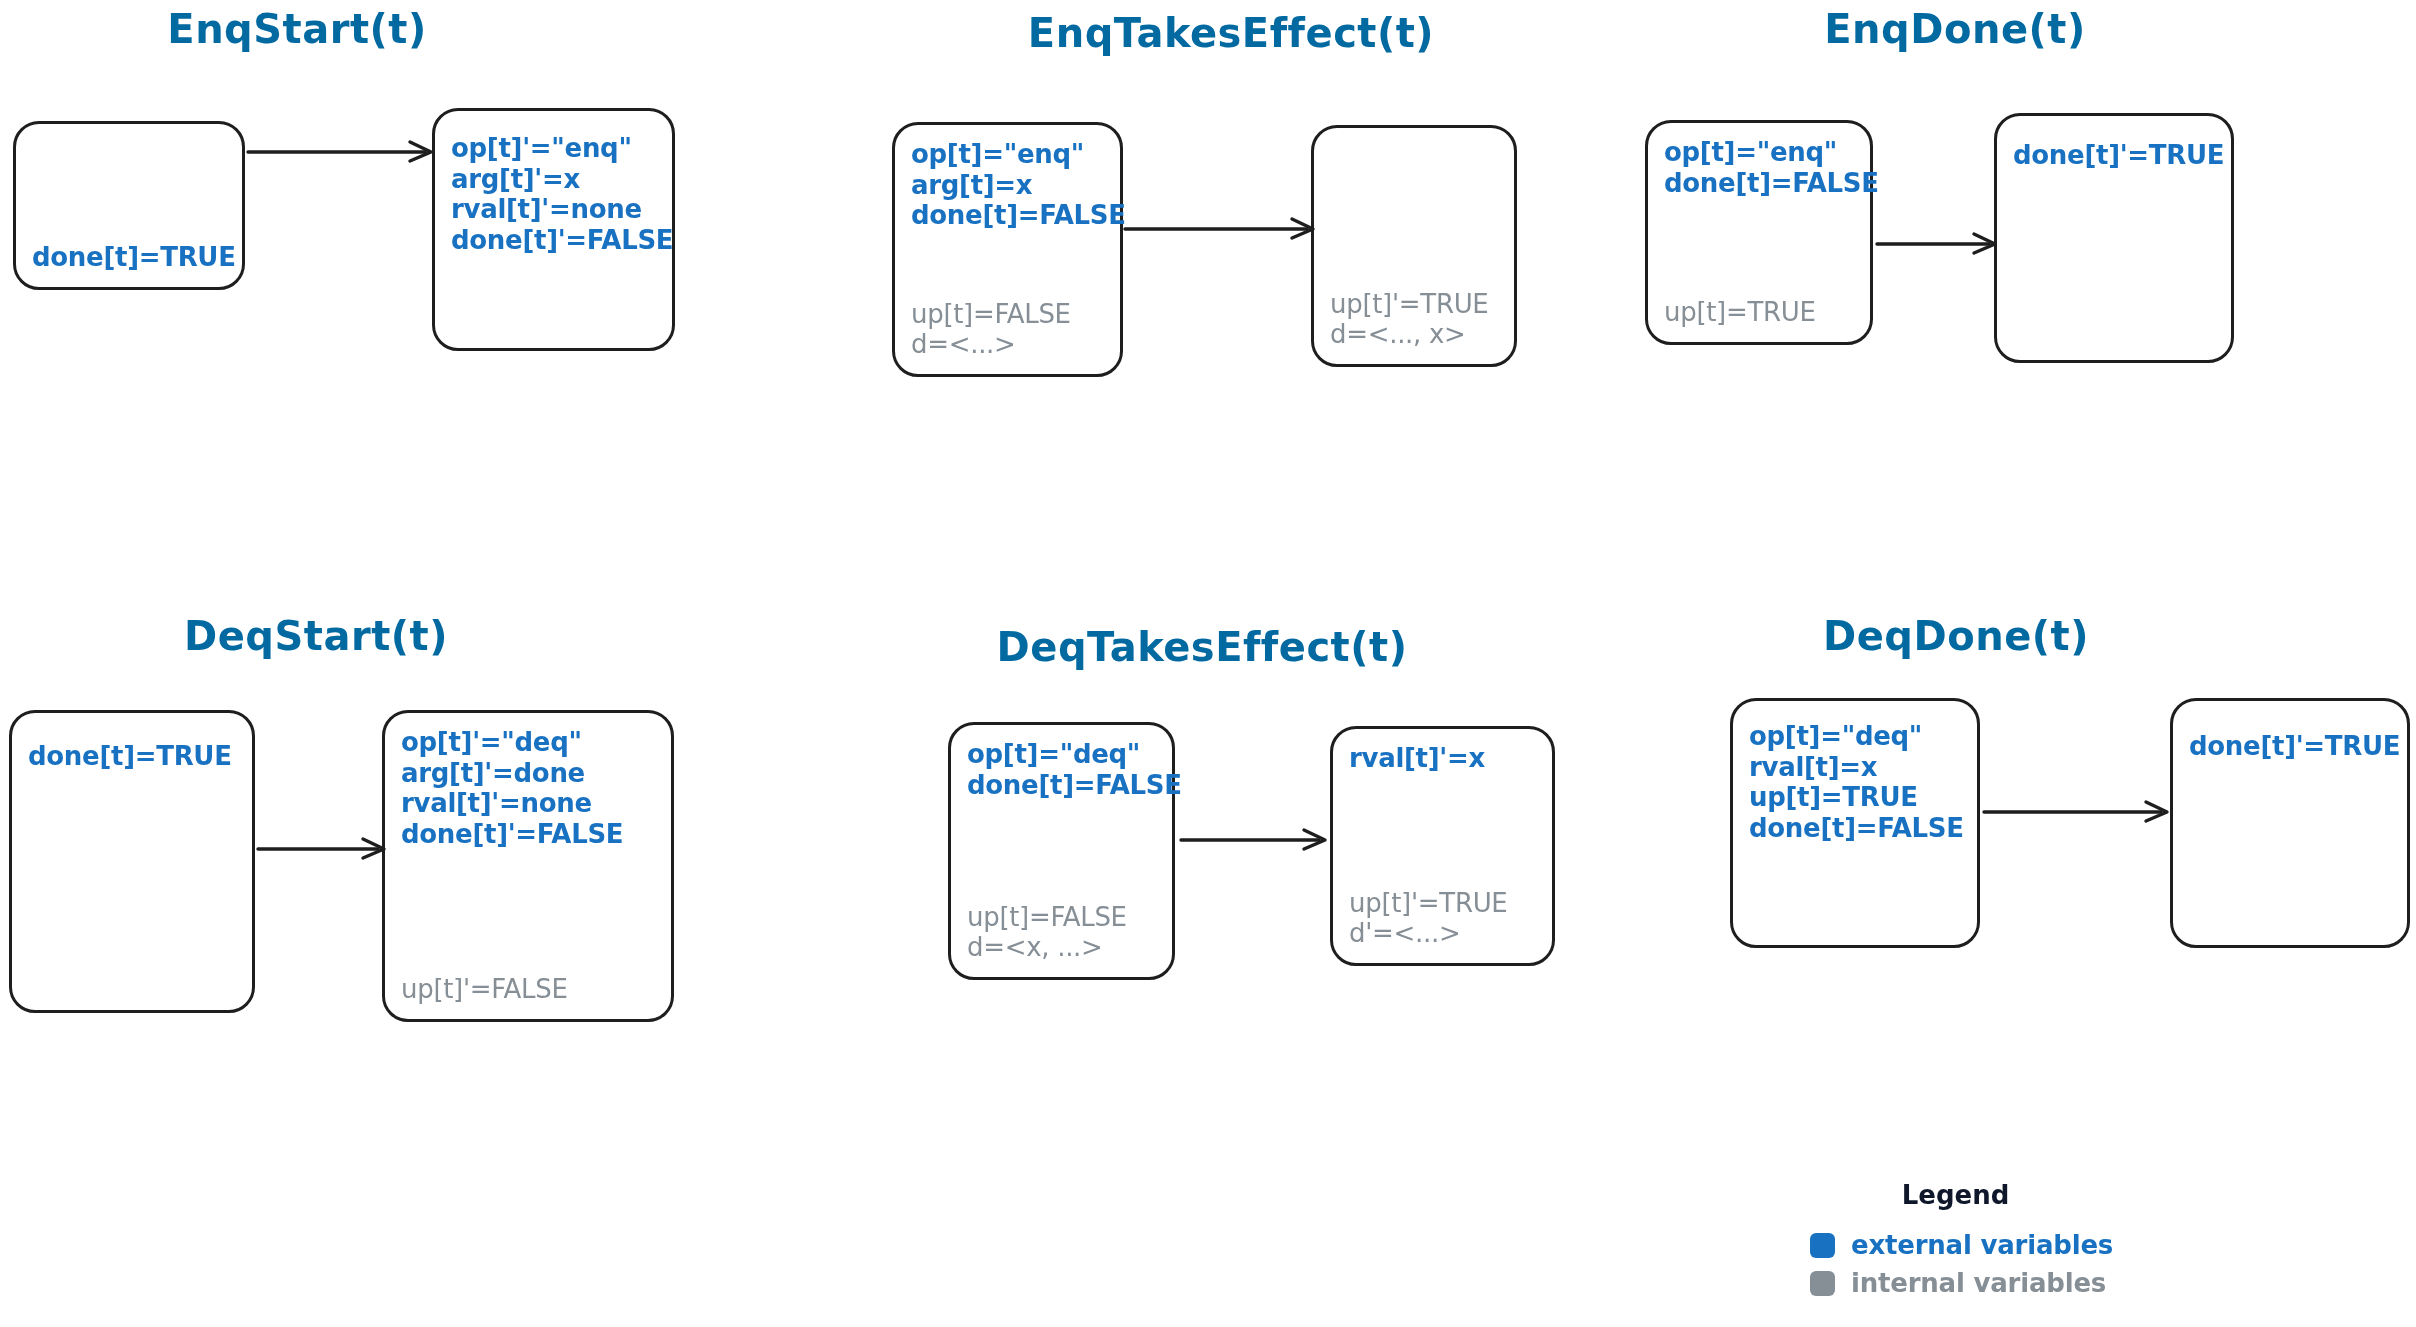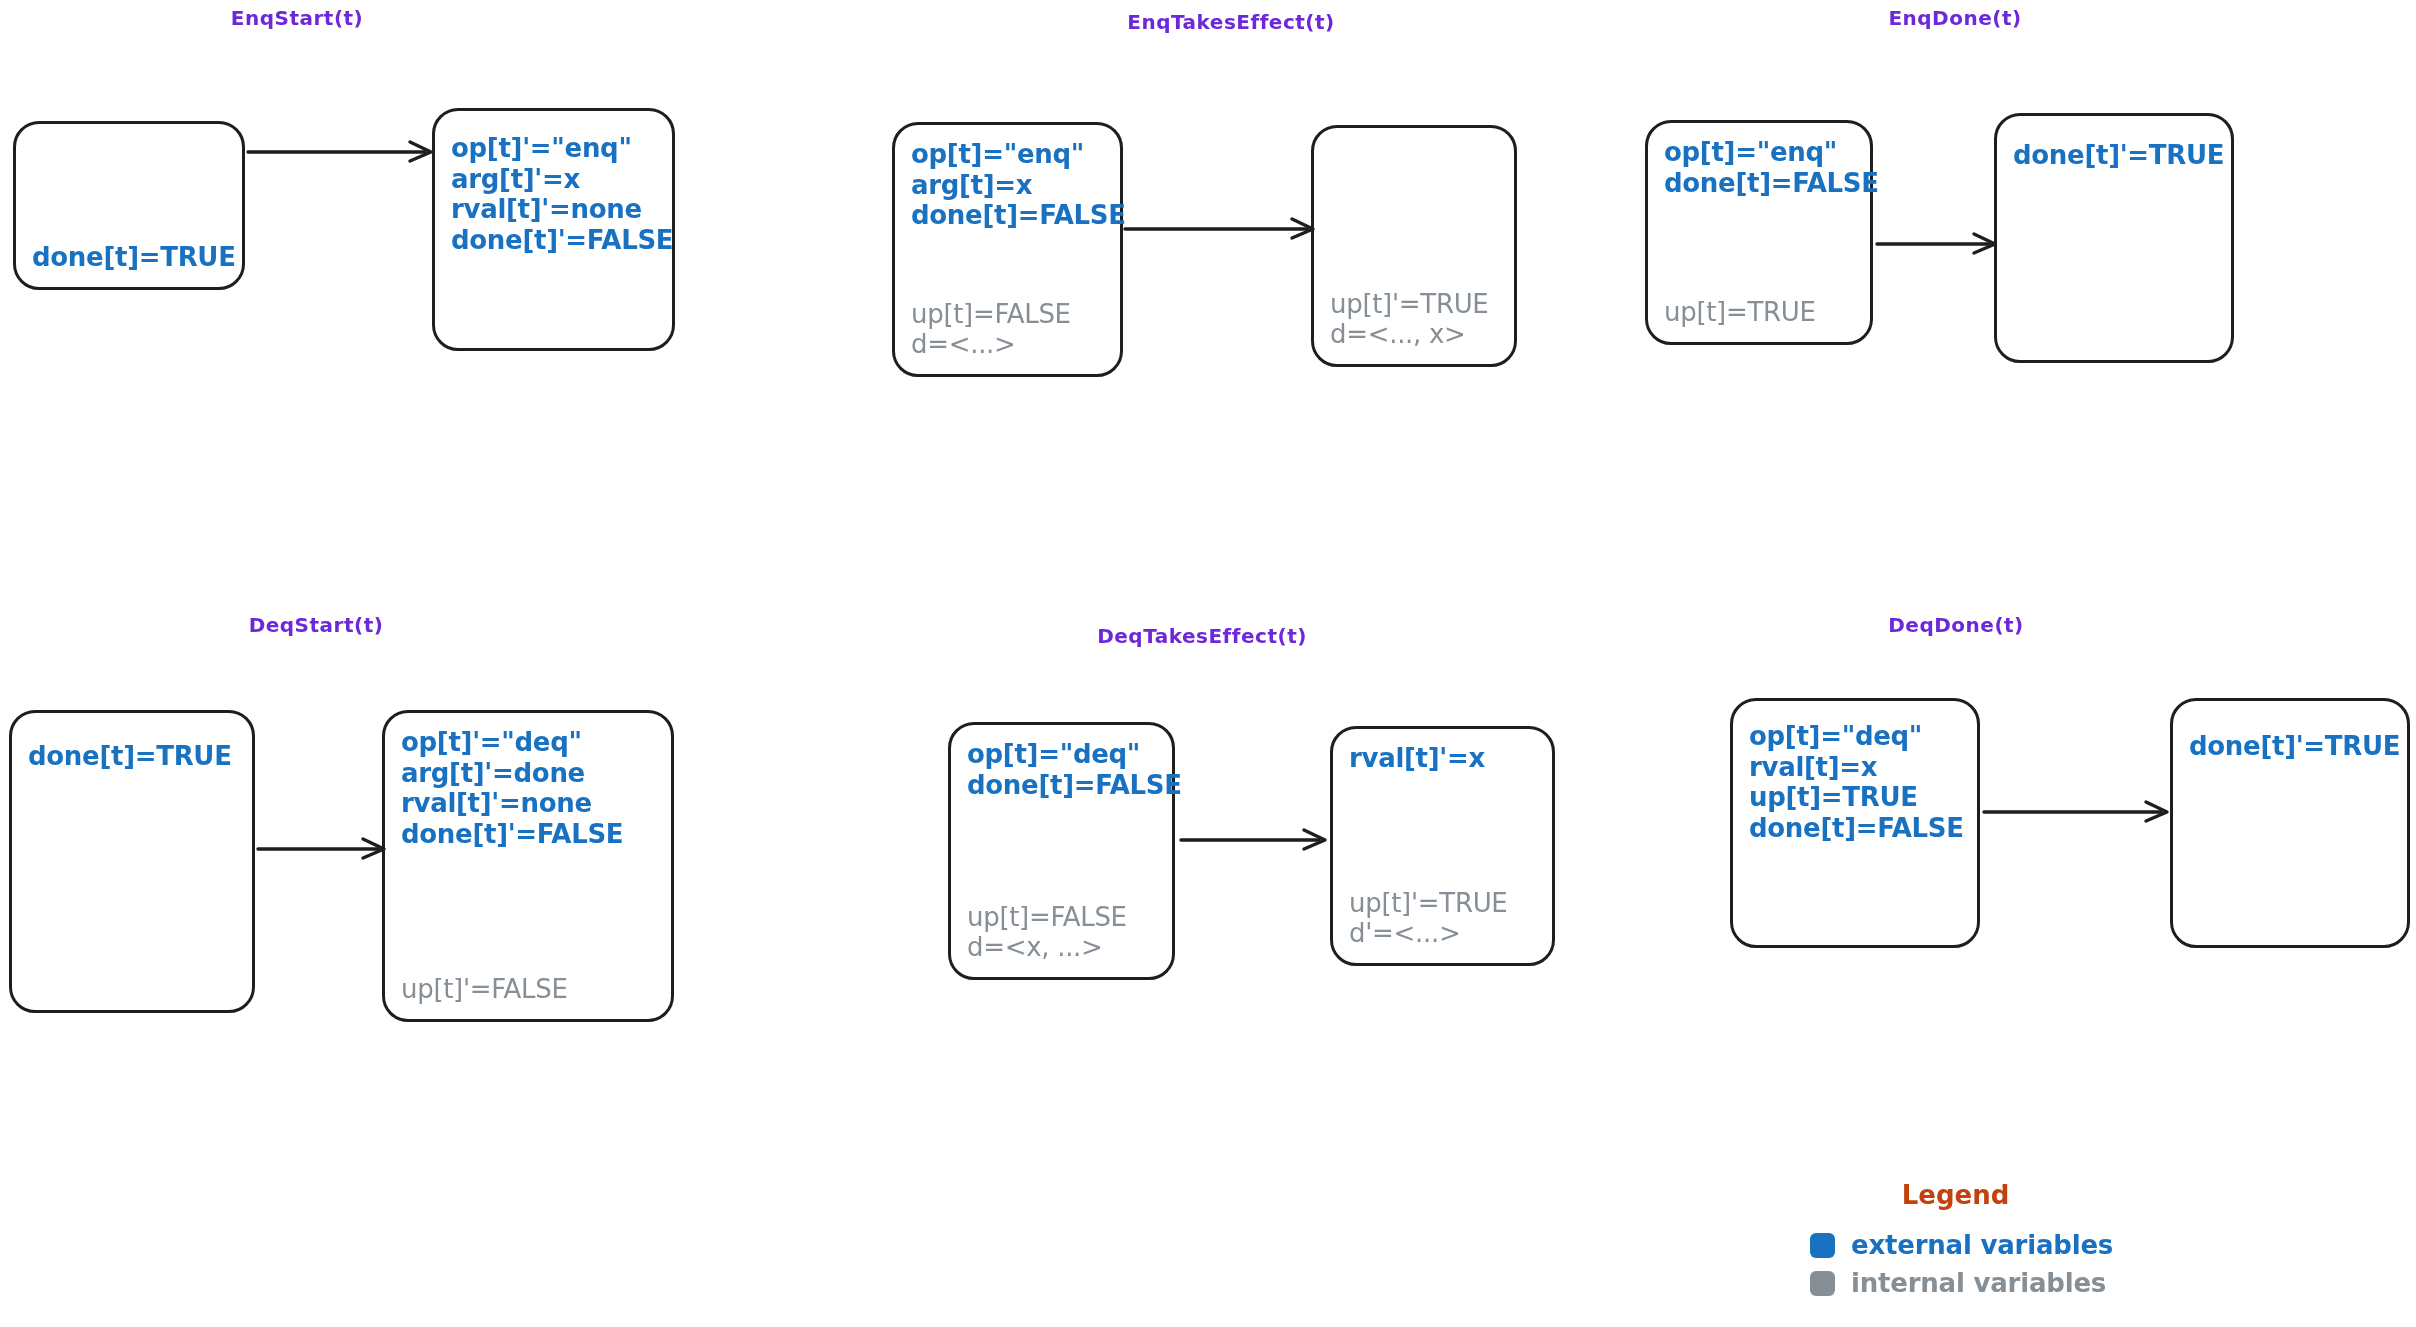--- a/index.html
+++ b/index.html
@@ -16,23 +16,23 @@
     width: 2416px;
     height: 1327px;
     background: #ffffff;
     overflow: hidden;
   }
 
   
   .panel-title {
     position: absolute;
     font-family: "DejaVu Sans", sans-serif;
-    font-size: 20px;
+    font-size: 40px;
     font-weight: 600;
-    color: #6d28d9;
+    color: #0369a1;
     letter-spacing: 0.5px;
     white-space: nowrap;
     text-align: left;
     transform: translateX(-50%);
   }
 
   
   .state-box {
     position: absolute;
     box-sizing: border-box;
@@ -68,21 +68,21 @@
   .arrow svg { display: block; overflow: visible; }
 
   
   #legend {
     position: absolute;
   }
   .legend-title {
     font-family: "DejaVu Sans", sans-serif;
     font-size: 26px;
     font-weight: 600;
-    color: #c2410c;
+    color: #0f172a;
     text-align: center;
     margin-bottom: 20px;
     white-space: nowrap;
   }
   .legend-row {
     display: flex;
     align-items: center;
     gap: 16px;
     margin-bottom: 8px;
     white-space: nowrap;

